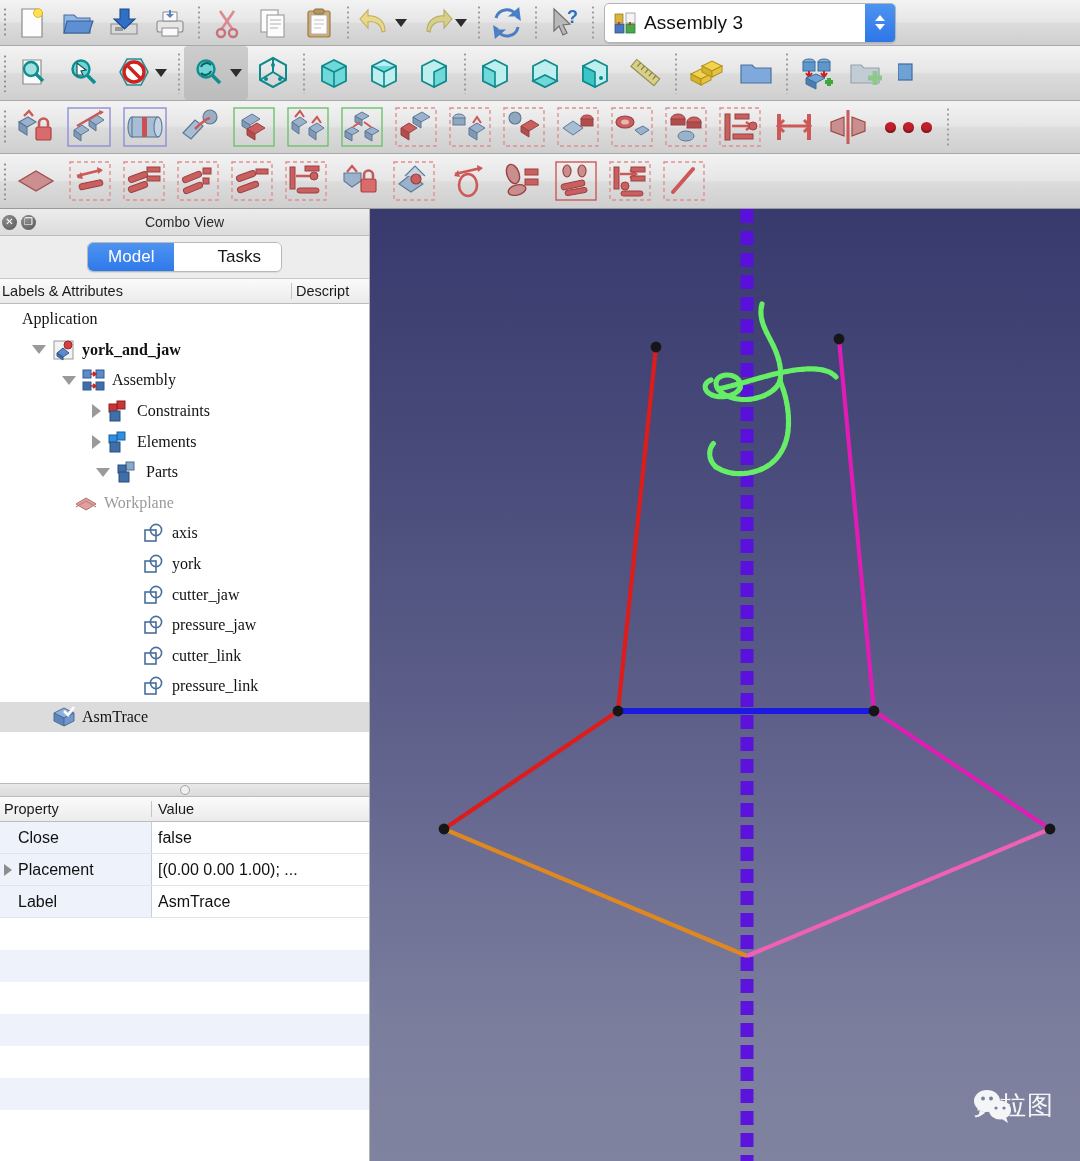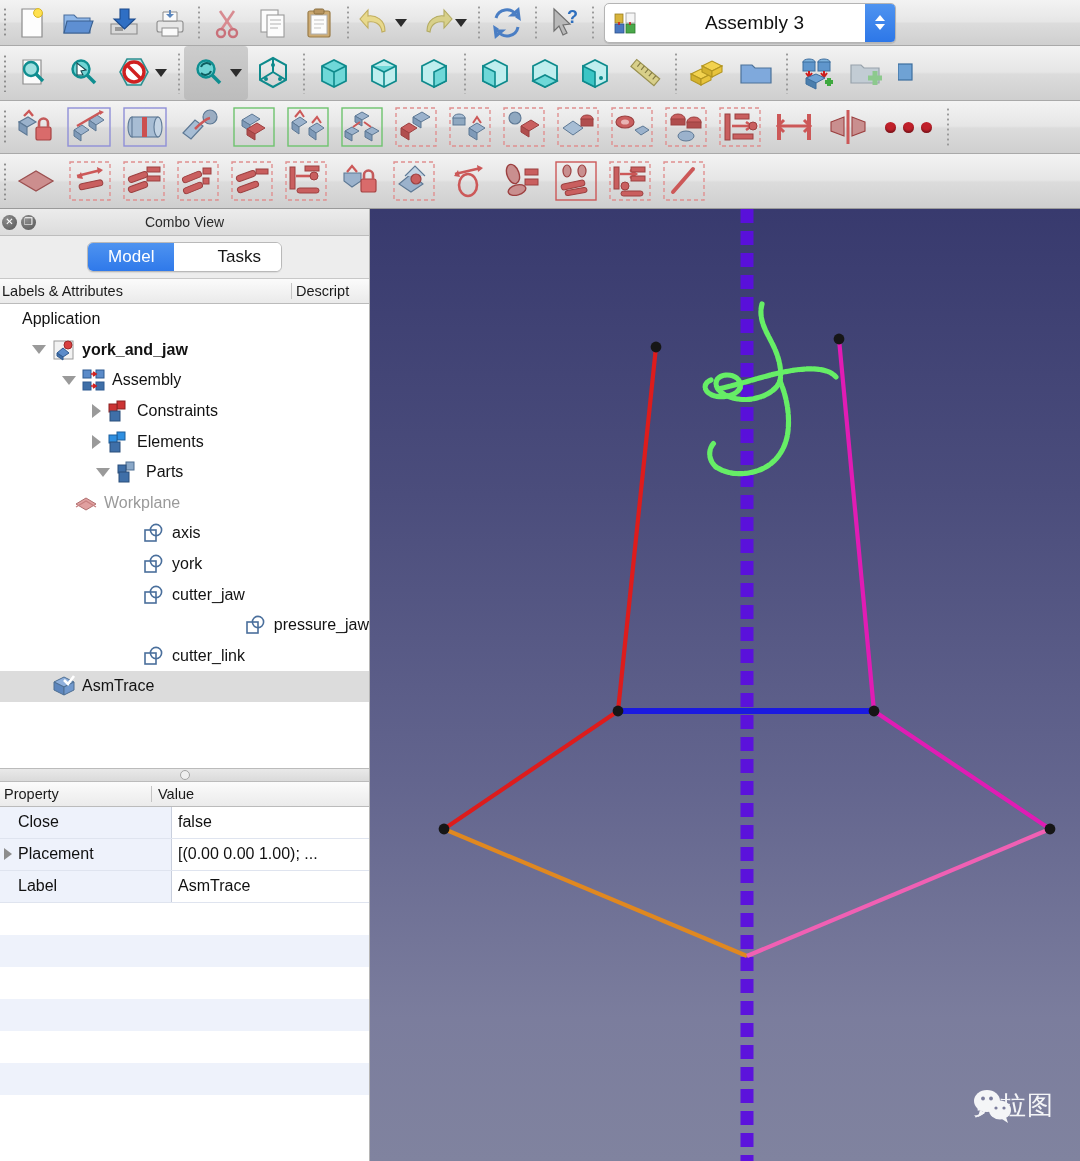--- a/index.html
+++ b/index.html
@@ -68,21 +68,20 @@
     flex: 0 0 auto;
     display: flex; align-items: center;
     height: 40px;
     width: 292px;
     background: #ffffff;
     border: 1px solid #b4b4b4;
     border-radius: 5px;
     box-shadow: 0 1px 1px rgba(0,0,0,.12);
     margin-left: 6px;
     overflow: hidden;
-    text-align: center;
   }
   .wb-combo .wb-ico { margin: 0 8px 0 9px; flex:0 0 auto; }
   .wb-label { flex:1 1 auto; font-size: 19px; color: #101010; letter-spacing:.1px; }
   .wb-spin {
     flex: 0 0 30px; height: 100%;
     background: linear-gradient(to bottom,#4e93f0,#2d77e8);
     display:flex; flex-direction:column; align-items:center; justify-content:center;
     gap:3px;
   }
   .wb-spin .up, .wb-spin .dn { width:0;height:0;border-left:5px solid transparent;border-right:5px solid transparent; }
@@ -174,21 +173,21 @@
     white-space:nowrap;
   }
   .trow.sel { background:#dcdcdc; }
   .trow .twist {
     width:0;height:0;flex:0 0 auto;
     margin-right:6px;
   }
   .twist.down { border-left:7px solid transparent;border-right:7px solid transparent;border-top:9px solid #9a9a9a; }
   .twist.right { border-top:7px solid transparent;border-bottom:7px solid transparent;border-left:9px solid #9a9a9a; }
   .twist.none { width:14px;height:1px; }
-  .tlabel { margin-left:6px; }
+  .tlabel { margin-left:6px;font-family:Liberation Serif, serif; }
   .tlabel.bold { font-weight:bold; }
   .tlabel.dim { color:#9a9a9a; }
 
   .tree-split {
     height:14px;
     background: linear-gradient(to bottom,#e9e9e9,#dadada);
     border-top:1px solid #bbb; border-bottom:1px solid #bbb;
     display:flex;align-items:center;justify-content:center;
   }
   .tree-split i { width:10px;height:10px;border-radius:50%;border:1px solid #a5a5a5;background:#efefef; }
@@ -209,21 +208,21 @@
     display:flex; align-items:stretch;
     font-size:16px; color:#101010;
     border-bottom:1px solid #dfe4ef;
   }
   .prow.group {
     background:#bdbdbd; color:#fff; font-weight:bold;
     align-items:center; padding-left:36px;
     border-bottom:1px solid #adadad;
   }
   .prow .pk {
-    width:172px; display:flex; align-items:center;
+    width:152px; display:flex; align-items:center;
     background:#eef2fb;
     border-right:1px solid #c9cfdd;
     padding-left:4px;
   }
   .prow .pk .ptw {
     width:0;height:0;flex:0 0 auto; margin-right:6px;
     border-top:6px solid transparent;border-bottom:6px solid transparent;border-left:8px solid #8d8d8d;
   }
   .prow .pk .ptw.blank { border:none; width:8px; }
   .prow .pv { flex:1; display:flex; align-items:center; padding-left:6px; background:#fff; }
@@ -929,35 +928,43 @@
             <span class="tlabel">york</span>
           </div>
           <div class="trow" style="padding-left: 122px;">
             <div class="twist none"></div>
             <svg width="24" height="24" viewBox="0 0 24 24" style="flex: 0 0 auto;">
               <rect x="3" y="9" width="11" height="11" fill="none" stroke="#4a6f9c" stroke-width="1.6"></rect>
               <circle cx="14" cy="9" r="5.6" fill="none" stroke="#4a6f9c" stroke-width="1.6"></circle>
             </svg>
             <span class="tlabel">cutter_jaw</span>
           </div>
-          <div class="trow" style="padding-left: 122px; justify-content: flex-end;">
+          <div class="trow" style="padding-left: 122px;">
             <div class="twist none"></div>
             <svg width="24" height="24" viewBox="0 0 24 24" style="flex: 0 0 auto;">
               <rect x="3" y="9" width="11" height="11" fill="none" stroke="#4a6f9c" stroke-width="1.6"></rect>
               <circle cx="14" cy="9" r="5.6" fill="none" stroke="#4a6f9c" stroke-width="1.6"></circle>
             </svg>
             <span class="tlabel">pressure_jaw</span>
           </div>
           <div class="trow" style="padding-left: 122px;">
             <div class="twist none"></div>
             <svg width="24" height="24" viewBox="0 0 24 24" style="flex: 0 0 auto;">
               <rect x="3" y="9" width="11" height="11" fill="none" stroke="#4a6f9c" stroke-width="1.6"></rect>
               <circle cx="14" cy="9" r="5.6" fill="none" stroke="#4a6f9c" stroke-width="1.6"></circle>
             </svg>
             <span class="tlabel">cutter_link</span>
+          </div>
+          <div class="trow" style="padding-left: 122px;">
+            <div class="twist none"></div>
+            <svg width="24" height="24" viewBox="0 0 24 24" style="flex: 0 0 auto;">
+              <rect x="3" y="9" width="11" height="11" fill="none" stroke="#4a6f9c" stroke-width="1.6"></rect>
+              <circle cx="14" cy="9" r="5.6" fill="none" stroke="#4a6f9c" stroke-width="1.6"></circle>
+            </svg>
+            <span class="tlabel">pressure_link</span>
           </div>
           <div class="trow sel" style="padding-left: 32px;">
             <div class="twist none"></div>
             <svg width="24" height="24" viewBox="0 0 24 24" style="flex: 0 0 auto;">
               <path d="M2 8 L12 3 L22 8 L12 13 Z" fill="#8fb0dc" stroke="#4e6f92" stroke-width="1"></path>
               <path d="M2 8 L12 13 L12 21 L2 16 Z" fill="#5d86bd" stroke="#4e6f92" stroke-width="1"></path>
               <path d="M12 13 L22 8 L22 16 L12 21 Z" fill="#7098cd" stroke="#4e6f92" stroke-width="1"></path>
               <path d="M12 6 L16 10 L22 2" fill="none" stroke="#ffffff" stroke-width="2.6"></path>
             </svg>
             <span class="tlabel">AsmTrace</span>

